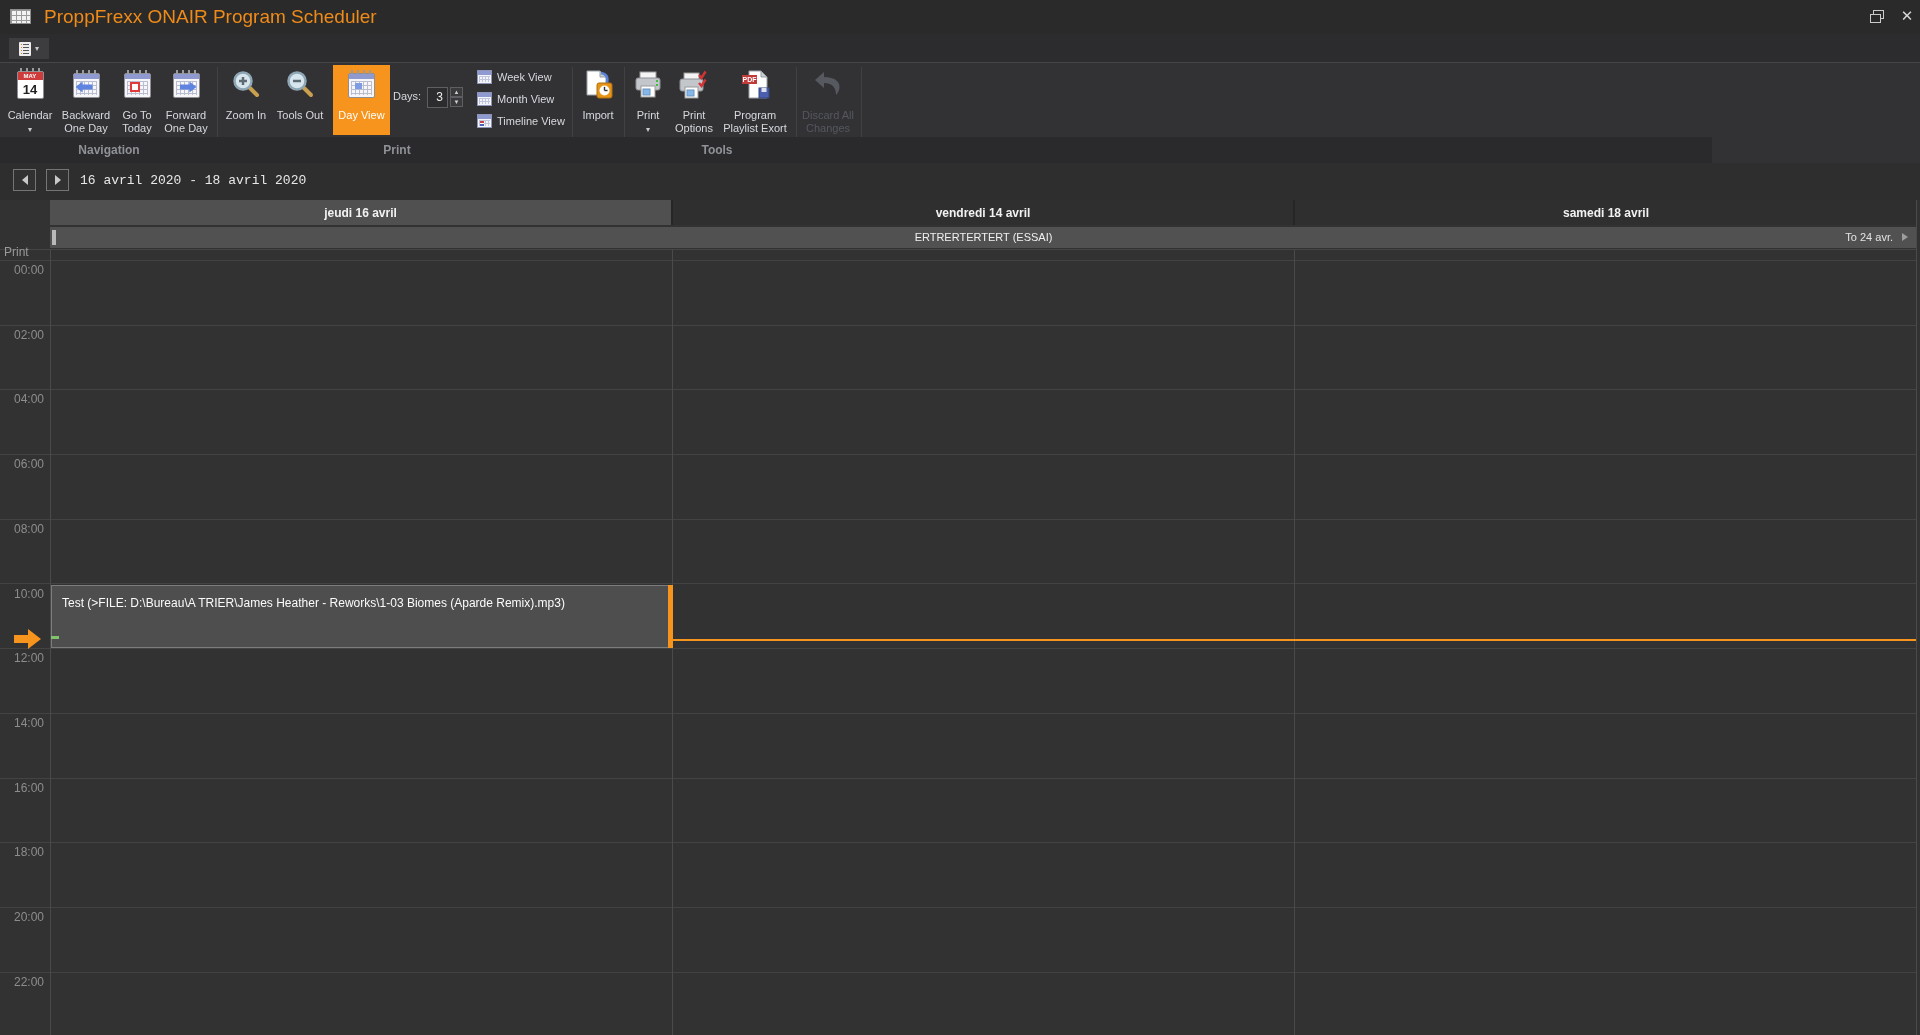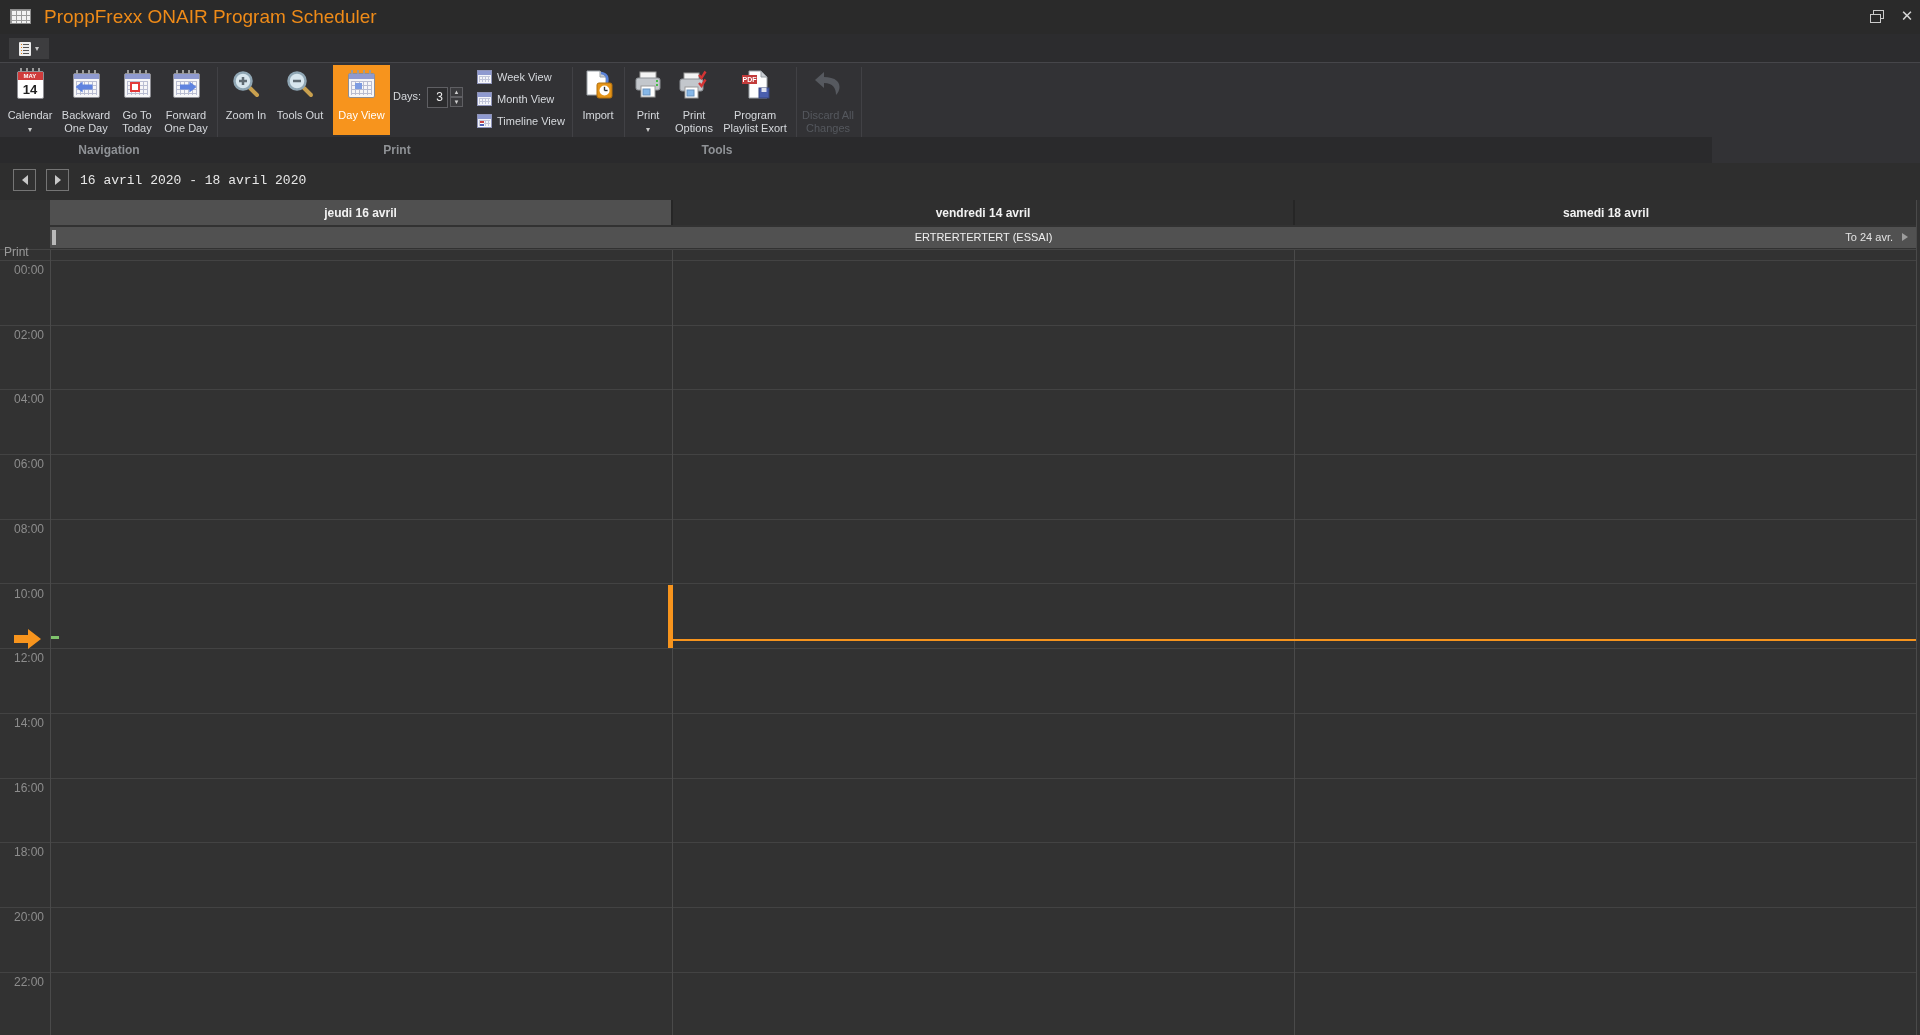--- a/index.html
+++ b/index.html
@@ -369,20 +369,21 @@
       <div class="tlabel" style="top: 910px;">20:00</div>
       <div class="tlabel" style="top: 974.7px;">22:00</div>
     </div>
 
   <div class="abs" id="gridlines"></div>
   <div class="vline" style="left:50px;top:250px;height:785px;"></div>
   <div class="vline" style="left:672px;top:250px;height:785px;"></div>
   <div class="vline" style="left:1294px;top:250px;height:785px;"></div>
   <div class="vline" style="left:1916px;top:200px;height:835px;"></div>
 
+  <div class="abs" id="event">Test (&gt;FILE: D:\Bureau\A TRIER\James Heather - Reworks\1-03 Biomes (Aparde Remix).mp3)</div>
   <div class="abs" id="event-bar"></div>
 
   <div class="abs" id="now-line"></div>
   <div class="abs" id="now-tick"></div>
   <svg class="abs" style="left:14px;top:628px;" width="28" height="22" viewBox="0 0 28 22">
     <polygon points="0,7 14,7 14,1 27,11 14,21 14,15 0,15" fill="#f7941d"></polygon>
   </svg>
 
 </div>
 

